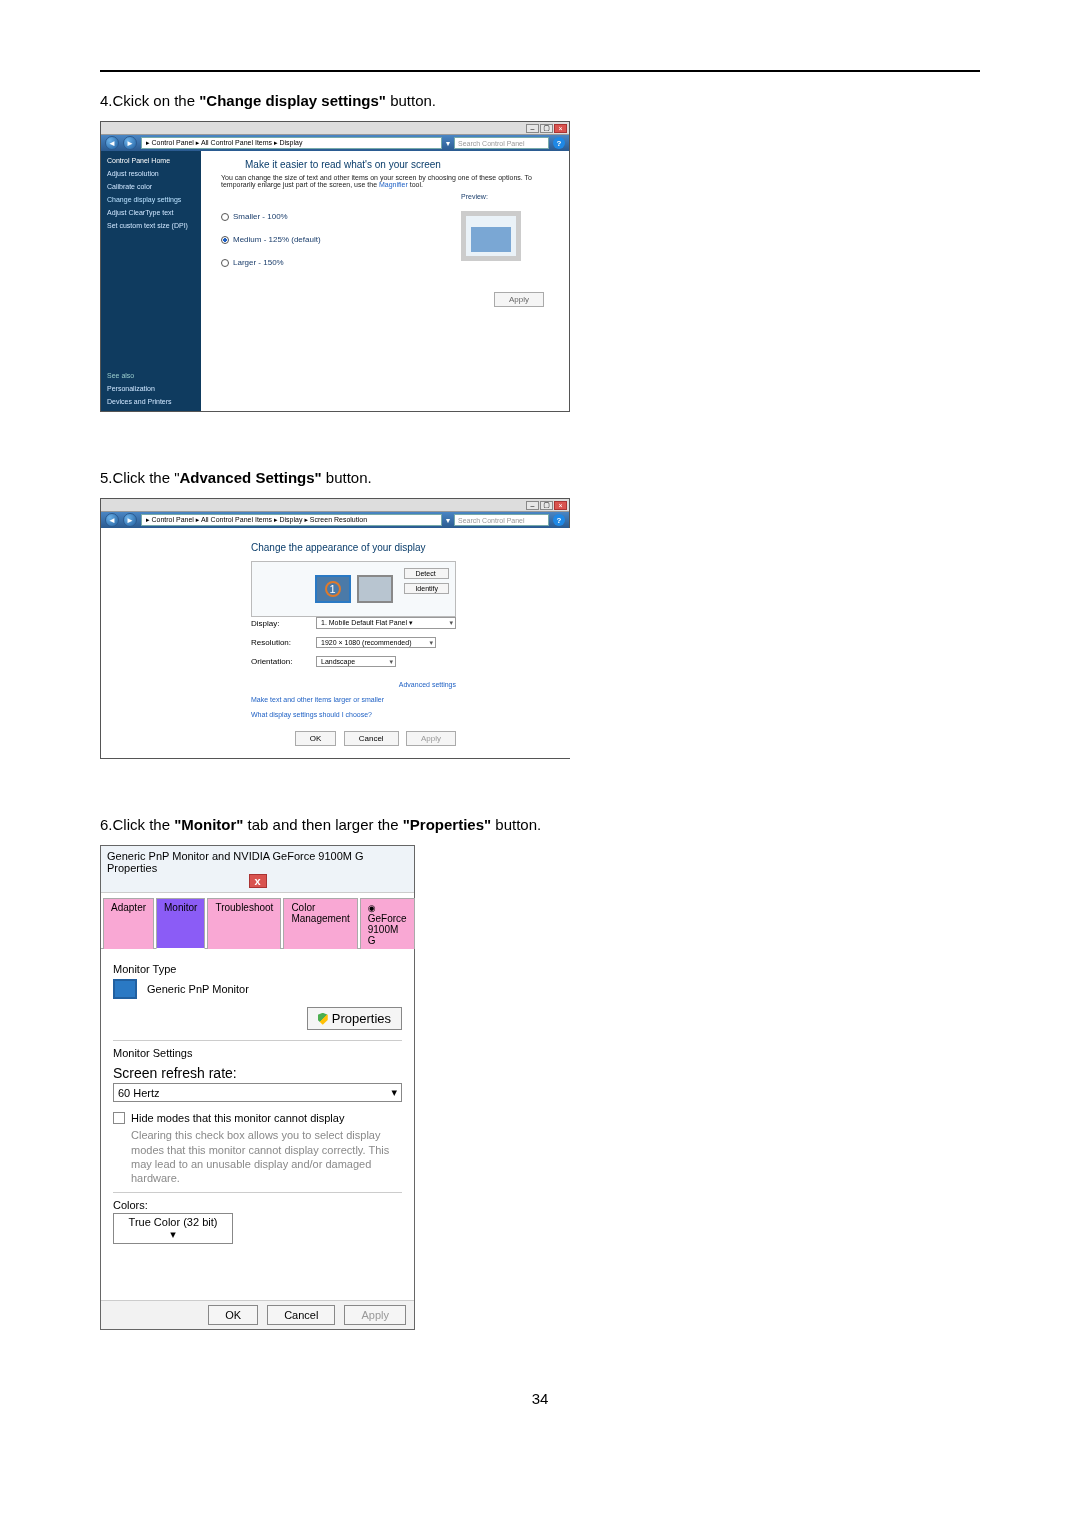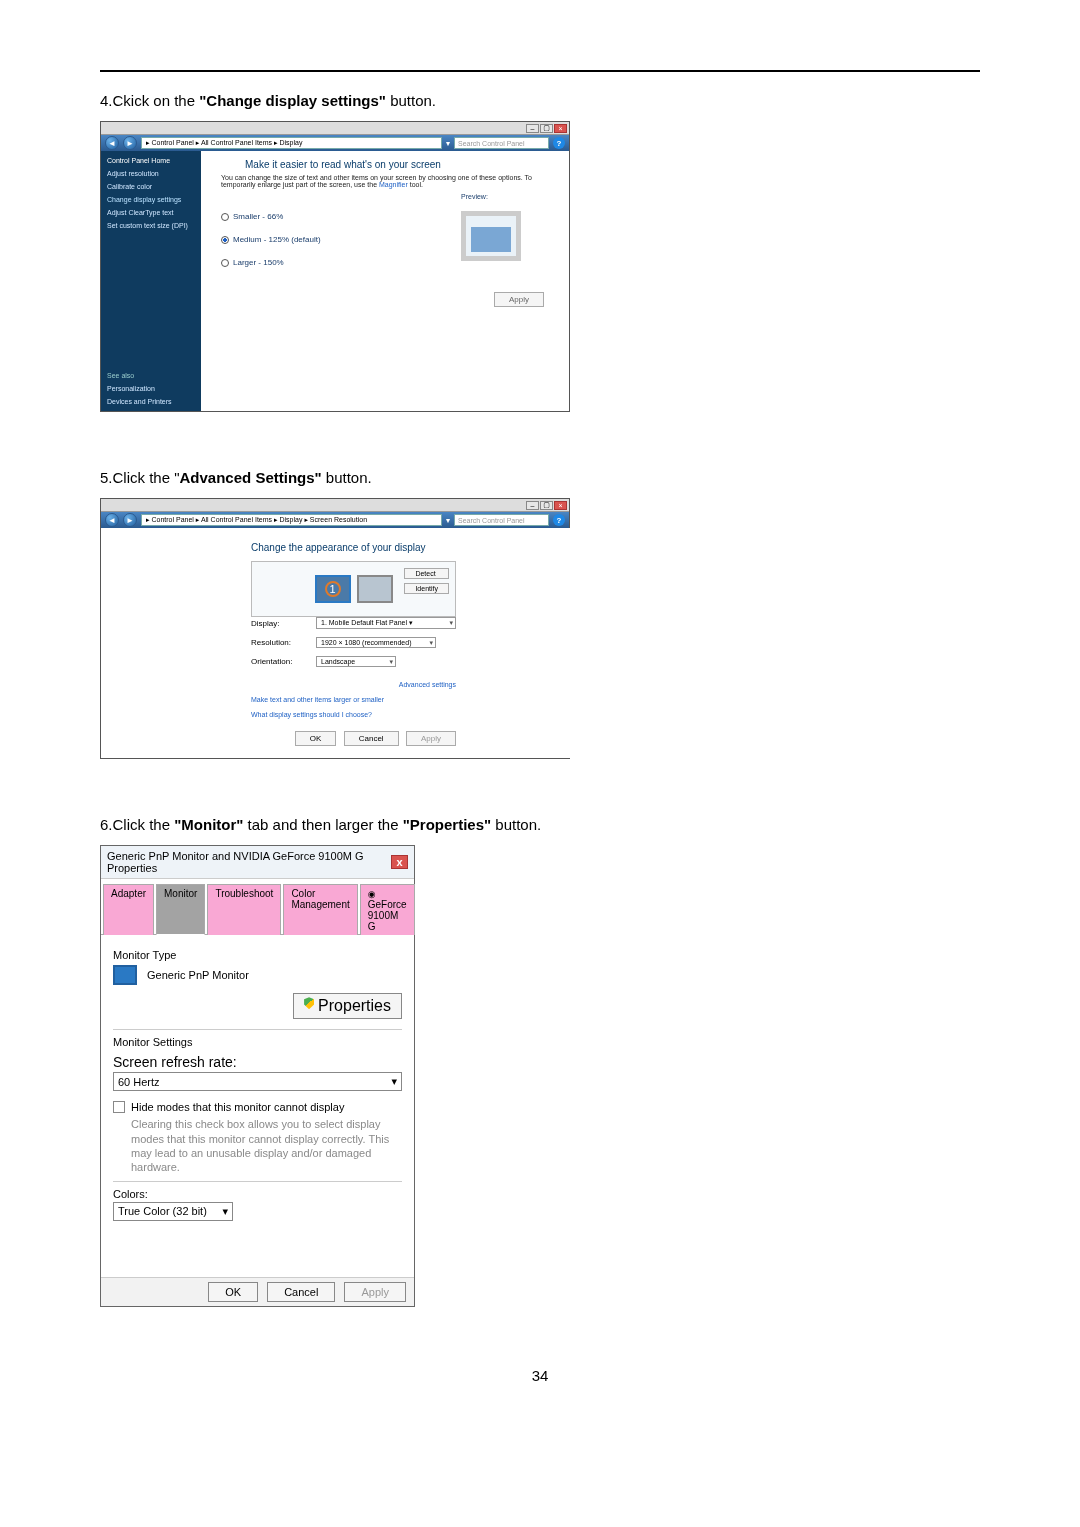--- a/index.html
+++ b/index.html
@@ -183,60 +183,61 @@
   .dlg {
     width: 315px;
     border:1px solid #666;
     background:#f2f2f2;
     font-size:11px;
   }
   .dlg-title {
     font-size:11px;padding:4px 6px;border-bottom:1px solid #ccc;
     display:flex;justify-content:space-between;align-items:center;
     background:#eef3f8;
+    flex-direction:column;
   }
   .dlg-title .x {
     width:18px;height:14px;background:#d9534f;color:#fff;font-weight:bold;
     display:flex;align-items:center;justify-content:center;font-size:11px;
     border:1px solid #a33;
   }
   .tabs {
     display:flex;border-bottom:1px solid #aaa;background:#fff;font-size:10px;
     padding-top:4px;gap:0;
   }
   .tab {
     padding:3px 7px;border:1px solid #aaa;border-bottom:none;background:#f9a8d4;margin-left:2px;
     position:relative;top:1px;
   }
-  .tab.act { background:#a3a3a3;border-bottom:1px solid #fff;}
+  .tab.act { background:#8b5cf6;border-bottom:1px solid #fff;}
   .tab-icn {
     width:10px;height:10px;display:inline-block;vertical-align:middle;margin-right:3px;font-size:9px;
   }
   .dlg-body { background:#fff;padding:8px 12px 6px 12px;}
   .grp-lbl { font-size:11px;margin:6px 0 4px 0;}
   .mon-row { display:flex;align-items:center;gap:10px;margin:4px 0 8px 0;}
   .mon-icn {
     width:24px;height:20px;background:#2a79c4;border:2px solid #2160a0;
   }
   .propbtn-row { text-align:right;margin:2px 0 10px 0;}
   .propbtn {
-    display:inline-flex;gap:4px;
-    border:1px solid #888;background:#f5f5f5;padding:3px 10px;font-size:16px;
+    display:inline-flex;align-items:center;gap:4px;
+    border:1px solid #888;background:#f5f5f5;padding:3px 10px;font-size:13px;
   }
   .shield {
     width:10px;height:12px;display:inline-block;background:
       linear-gradient(135deg,#4caf50 50%, #ffc107 50%);
     clip-path: polygon(50% 0,100% 15%,100% 60%,50% 100%,0 60%,0 15%);
   }
   .hr { border-top:1px solid #ccc;margin:6px 0;}
   .dlg-dd {
     width:100%;border:1px solid #888;background:#fff;padding:2px 4px;font-size:11px;
     display:flex;align-items:center;justify-content:space-between;
   }
-  .dlg-dd.sm { width:120px;}
+  .dlg-dd.sm { width:120px;flex-direction:column;}
   .chk-row { display:flex;gap:6px;align-items:flex-end;margin:10px 0 4px 0;font-size:11px;}
   .chk { width:12px;height:12px;border:1px solid #888;background:#fff;flex:none;}
   .disabled-text { color:#8a8a8a;font-size:11px;line-height:1.3;margin:0 0 6px 18px;}
   .dlg-btnbar {
     text-align:right;border-top:1px solid #ccc;padding:8px;background:#f2f2f2;
   }
   .dlg-btnbar .b {
     border:1px solid #888;background:#f5f5f5;padding:3px 16px;font-size:11px;margin-left:6px;
   }
   .dlg-btnbar .b.dis { color:#999; }
@@ -280,21 +281,21 @@
       <div class="link">Devices and Printers</div>
     </div>
     <div class="cp-main">
       <div class="cp-h">Make it easier to read what's on your screen</div>
       <p class="cp-p">
         <span>You can change the size of text and other items on your screen by choosing one of these options. To temporarily enlarge just part of the screen, use the </span><span class="mag">Magnifier</span><span> tool.</span>
       </p>
       <div class="size-opts">
         <div class="size-row">
             <span class="rad"></span>
-            <span>Smaller - 66%</span>
+            <span>Smaller - 100%</span>
           </div>
         <div class="size-row">
             <span class="rad filled"></span>
             <span>Medium - 125% (default)</span>
           </div>
         <div class="size-row">
             <span class="rad"></span>
             <span>Larger - 150%</span>
           </div>
       </div>

